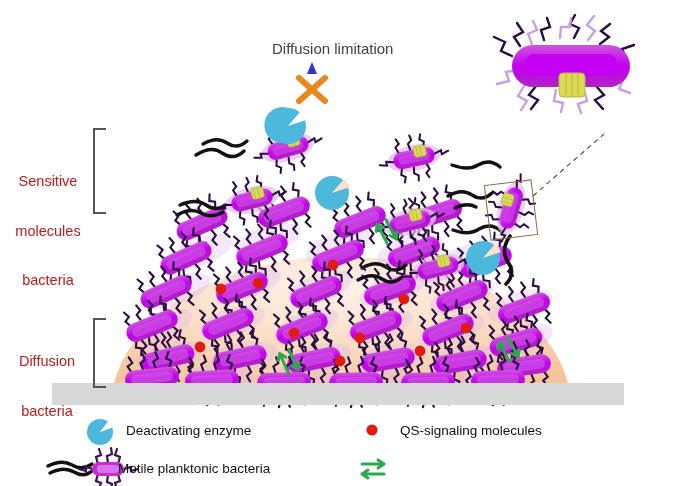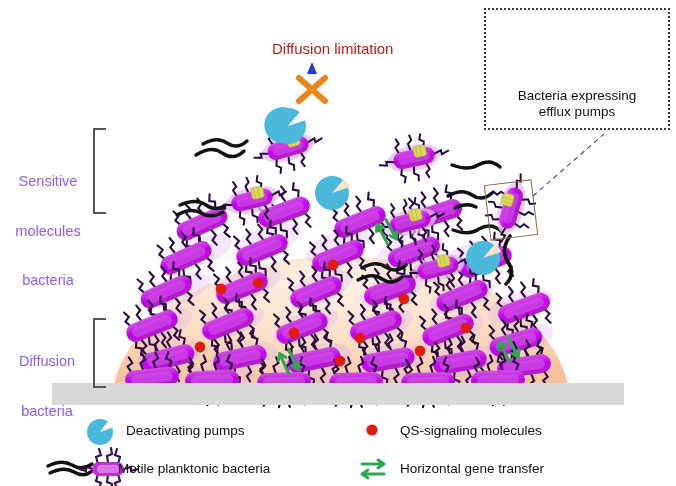--- a/index.html
+++ b/index.html
@@ -3,26 +3,26 @@
 <meta charset="utf-8">
 <title>Biofilm Antibiotic Resistance Diagram</title>
 <style>
   html,body{margin:0;padding:0;background:#fff;}
   body{width:676px;height:486px;overflow:hidden;
        font-family:"Liberation Sans","DejaVu Sans",sans-serif;}
   #stage{position:relative;width:676px;height:486px;background:#ffffff;}
   .txt{position:absolute;color:#1a1a1a;white-space:pre;}
 
   
-  .side-label{font-size:14.5px;line-height:16.5px;text-align:center;color:#8b5cf6;}
+  .side-label{font-size:14.5px;line-height:16.5px;text-align:center;color:#b91c1c;}
   .bracket{position:absolute;border-left:2px solid #555;
            border-top:2px solid #555;border-bottom:2px solid #555;}
 
   
-  .diff-label{font-size:15px;color:#b91c1c;}
+  .diff-label{font-size:15px;color:#404040;}
 
   
   .legend-text{font-size:13.5px;color:#111;white-space:nowrap;}
 
   
   #substrate{position:absolute;left:52px;top:383px;width:572px;height:22px;
              background:#d8d8d8;}
 
   
   #inset{position:absolute;left:484px;top:8px;width:186px;height:122px;
@@ -289,24 +289,20 @@
       <rect x="524" y="54" width="94" height="22" rx="11" fill="#c400f5"></rect>
       <g>
         <rect x="559" y="73" width="26" height="24" rx="4" fill="#dada58" stroke="#b9b93c" stroke-width="1"></rect>
         <path d="M566,73 v24 M572,73 v24 M578,73 v24" stroke="#b9b93c" stroke-width="1" fill="none"></path>
       </g>
     </g>
   </svg>
 
   <div id="substrate"></div>
 
-  <div id="inset">
-    <div class="inset-cap" style="top:78px">Bacteria expressing</div>
-    <div class="inset-cap" style="top:94px">efflux pumps</div>
-  </div>
 
   <div id="hl-box"></div>
 
   <div class="txt diff-label" style="left:272px;top:40px">Diffusion limitation</div>
 
   <div class="txt side-label" style="left:8px;top:140px;width:80px">
     <div>Sensitive</div>
     <div>molecules</div>
     <div>bacteria</div>
   </div>
@@ -345,18 +341,17 @@
       <rect x="92" y="54" width="32" height="14" rx="7" fill="#c42fd4"></rect>
       <rect x="97" y="57" width="22" height="8" rx="4" fill="#d874e6"></rect>
     </g>
 
     <g stroke="#2ea84f" stroke-width="3" fill="none" stroke-linecap="round">
       <path d="M362,56 h22 M384,56 l-6,-4 M384,56 l-6,4"></path>
       <path d="M384,66 h-22 M362,66 l6,-4 M362,66 l6,4"></path>
     </g>
   </svg>
 
-  <div class="txt legend-text" style="left:126px;top:423px">Deactivating pumps</div>
+  <div class="txt legend-text" style="left:126px;top:423px">Deactivating enzyme</div>
   <div class="txt legend-text" style="left:400px;top:423px">QS-signaling molecules</div>
   <div class="txt legend-text" style="left:118px;top:461px">Motile planktonic bacteria</div>
-  <div class="txt legend-text" style="left:400px;top:461px">Horizontal gene transfer</div>
 
 </div>
 
 </body></html>

